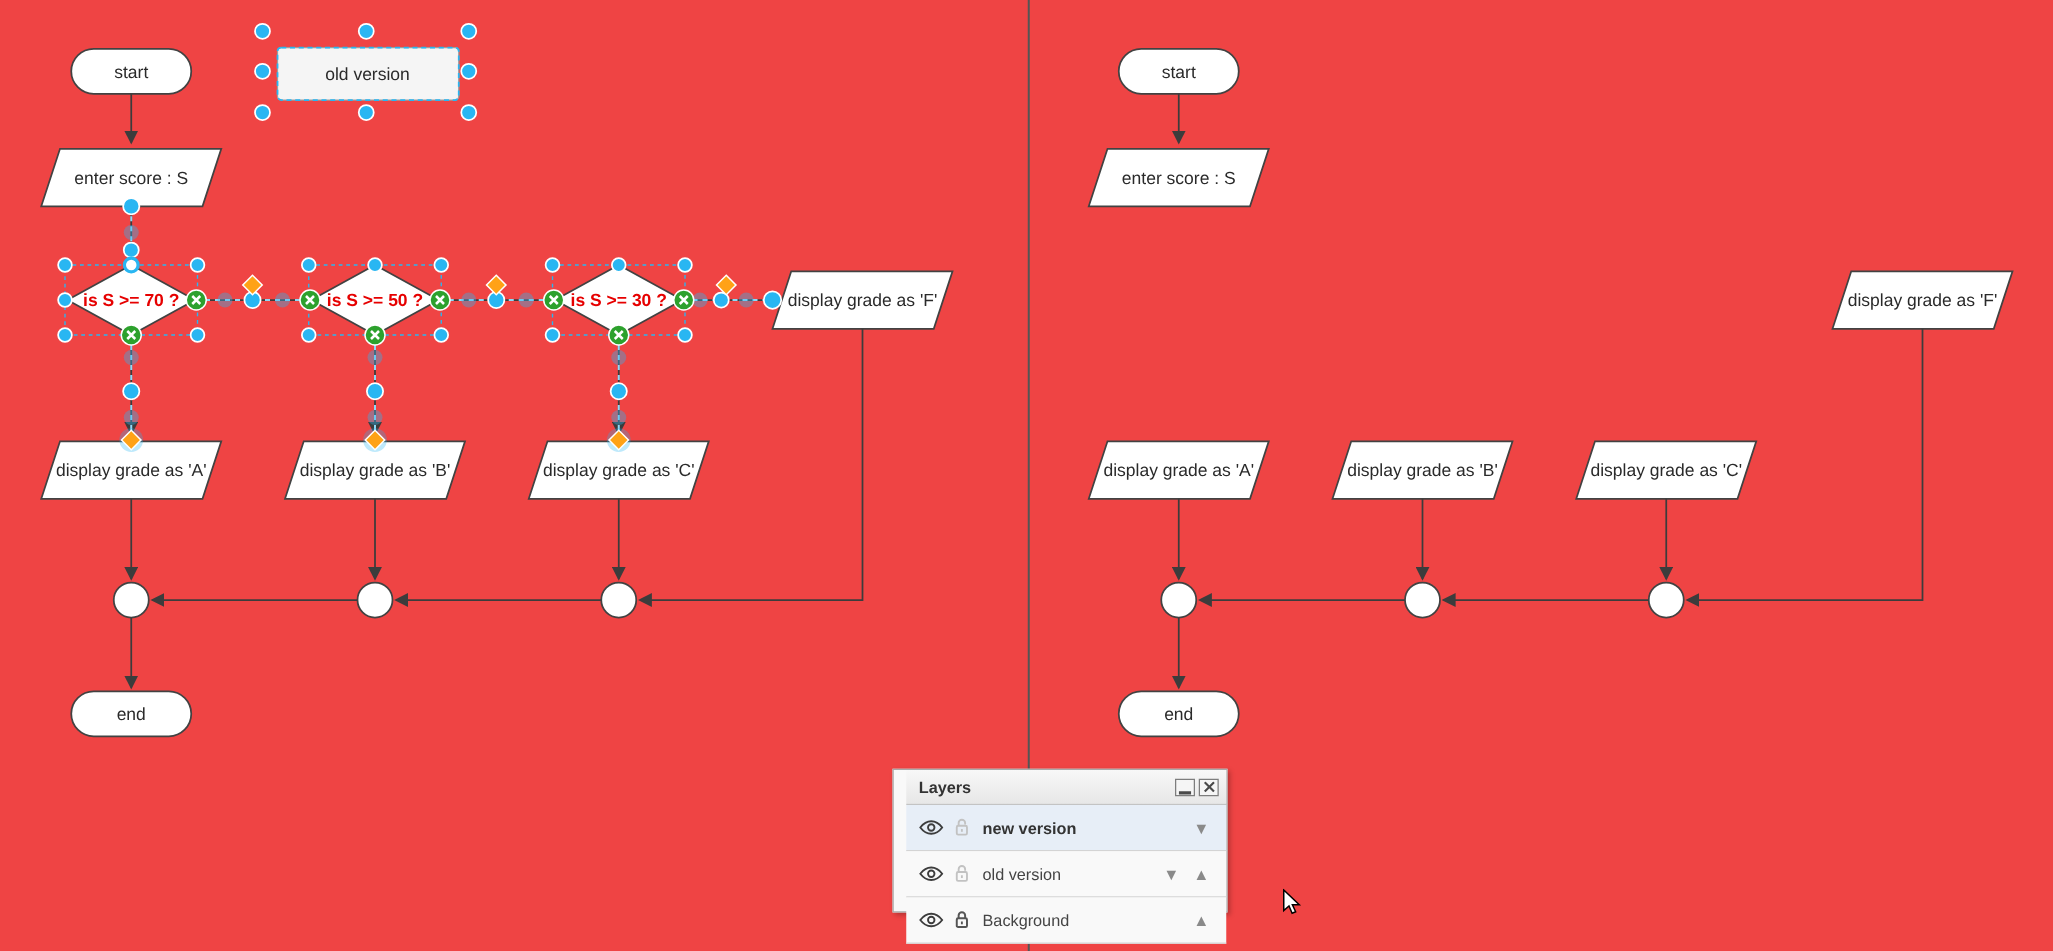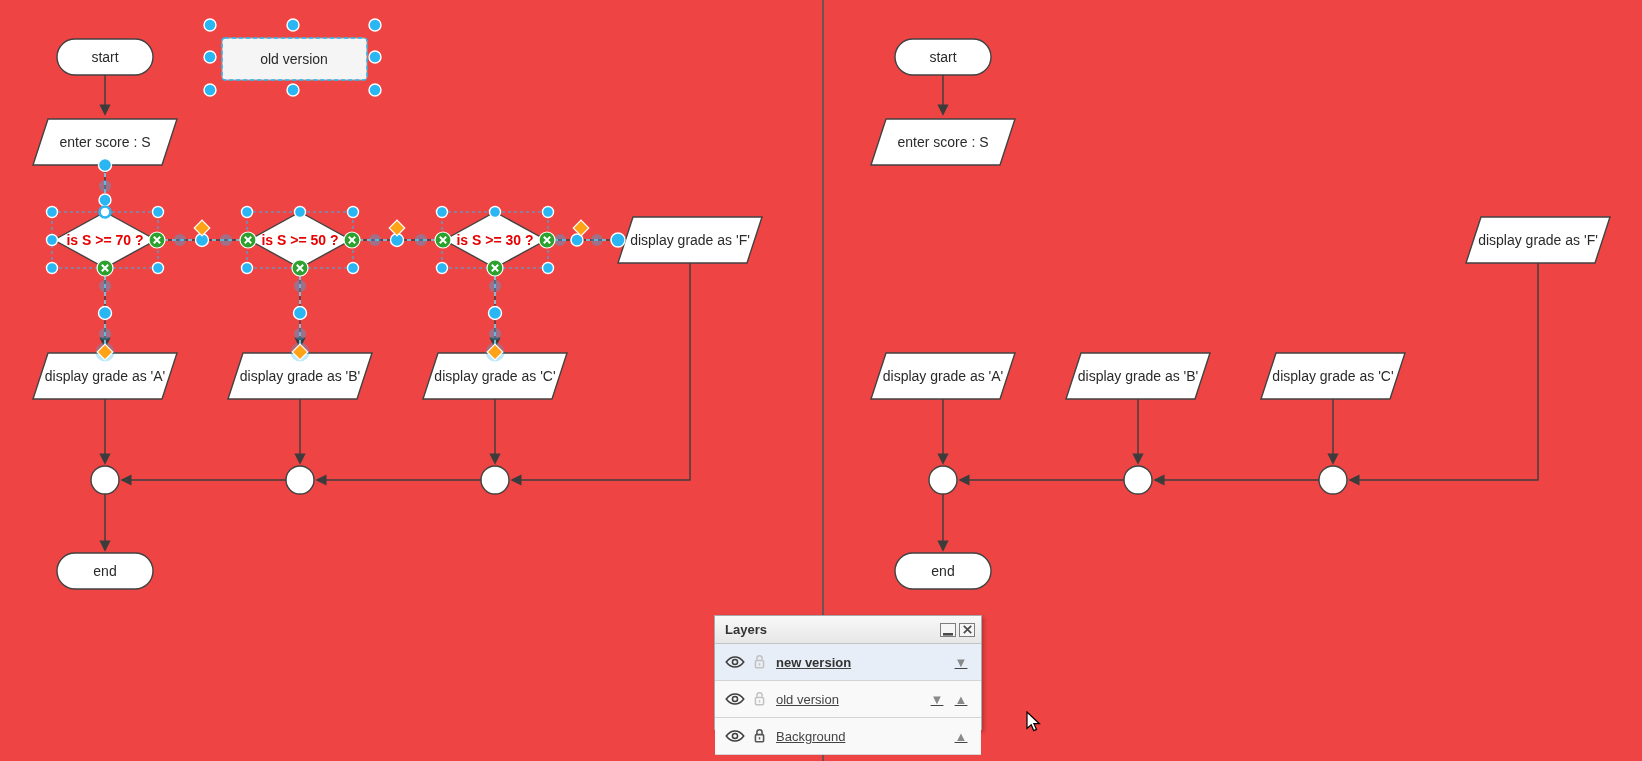--- a/index.html
+++ b/index.html
@@ -12,28 +12,28 @@
   .edge{fill:none;stroke:#3c3c3c;stroke-width:1.4;}
   .edge-sel{fill:none;stroke:#8ed9f8;stroke-width:1.6;stroke-dasharray:4 4;}
   .selrect{fill:none;stroke:#29b6f2;stroke-width:1.1;stroke-dasharray:3 3;}
   .h{fill:#29b6f2;stroke:#ffffff;stroke-width:1.4;}
   .hf{fill:#29b6f2;opacity:.38;}
   .ring{fill:#ffffff;stroke:#29b6f2;stroke-width:2.6;}
   .halo{fill:#29b6f2;opacity:.3;}
   
   #layers-panel{position:absolute;left:714px;top:615px;width:268px;height:115px;
       background:#f9f9f9;border:1px solid #a9a9a9;box-shadow:2px 2px 4px rgba(0,0,0,.25);
-      font-size:13px;color:#444;box-sizing:border-box;}
+      font-size:13px;color:#444;box-sizing:border-box;padding-left:10px;}
   .panel-title{height:27px;display:flex;align-items:center;padding:0 6px 0 10px;
       background:linear-gradient(#f8f8f8,#e7e7e7);border-bottom:1px solid #c3c3c3;}
   .panel-title .t{font-weight:bold;color:#333;flex:1;}
   .win-btn{width:16px;height:14px;border:1px solid #7d7d7d;background:#f5f5f5;margin-left:3px;
       display:flex;align-items:flex-end;justify-content:center;box-sizing:border-box;cursor:default;}
   .layer-row{height:36px;display:flex;align-items:center;border-bottom:1px solid #d4d4d4;
-      padding:0 8px 0 10px;background:#f9f9f9;text-decoration:underline;}
+      padding:0 8px 0 10px;background:#f9f9f9;}
   .layer-row.selected{background:#e7eef7;}
   .layer-row.selected .lname{font-weight:bold;color:#333;}
   .lname{margin-left:10px;flex:1;}
   .arrow-slot{width:24px;text-align:center;color:#8a8a8a;font-size:13px;cursor:default;}
   .icon-btn{display:flex;align-items:center;}
   #cursor{position:absolute;left:1026px;top:711px;}
 </style>
 </head>
 <body>
 

